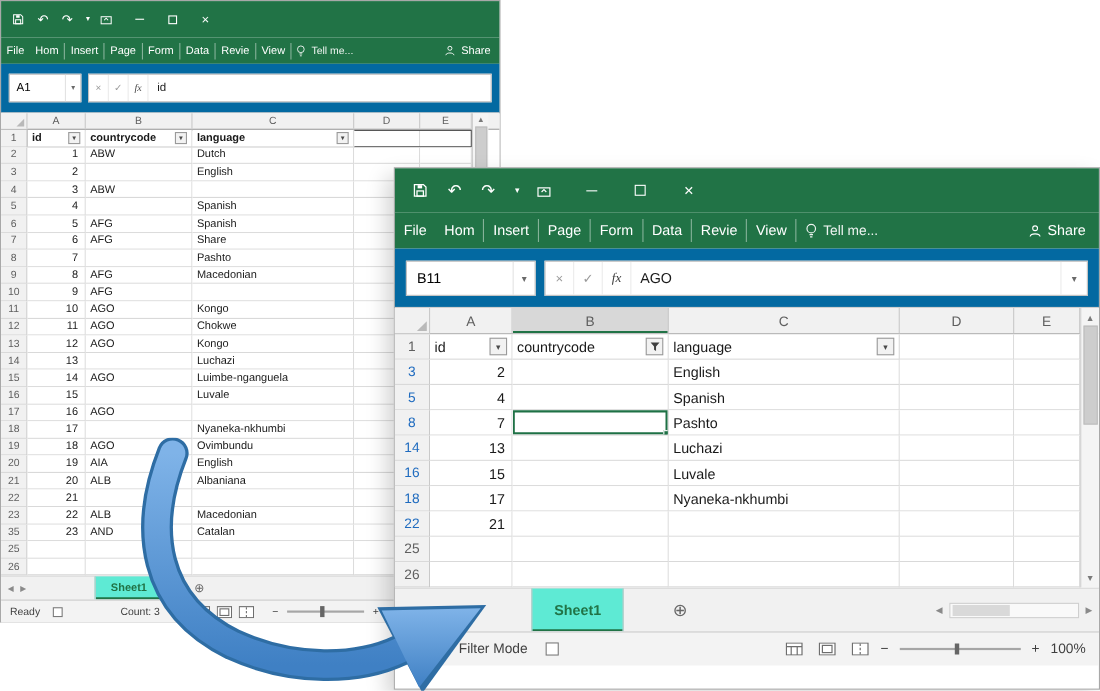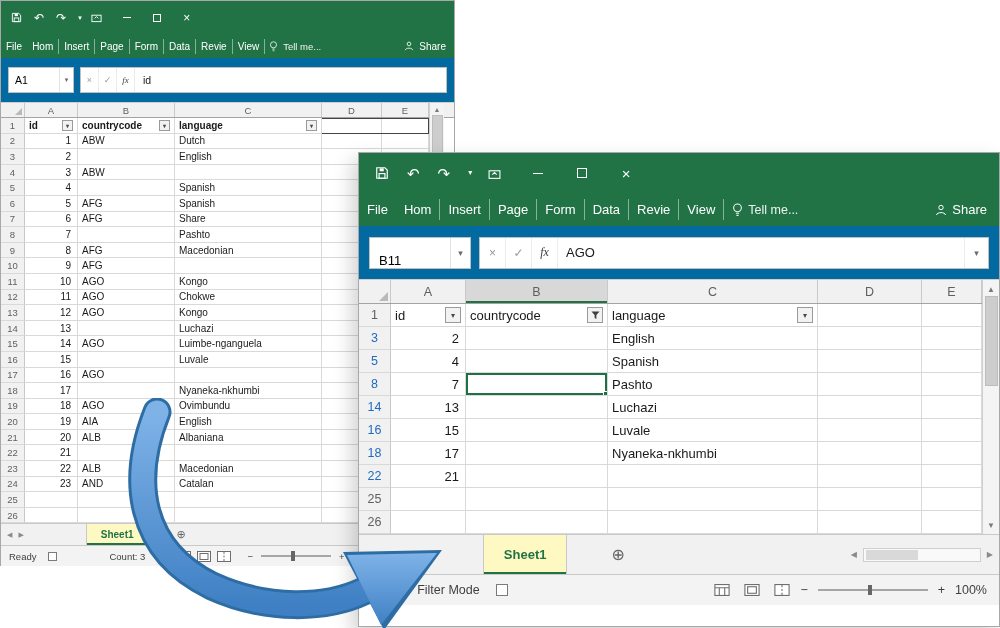--- a/index.html
+++ b/index.html
@@ -64,21 +64,21 @@
                 background:#1e7145; border:1px solid #fff; }
   .vscroll { position:absolute; top:0; bottom:0; background:#f4f4f4;
              border-left:1px solid #cfcfcf; display:flex; flex-direction:column;
              align-items:center; color:#7a7a7a; }
   .vthumb { background:#cdcdcd; border:1px solid #bdbdbd; margin-top:2px; }
 
   
   .sheetbar { display:flex; align-items:center; background:#f1f1f1;
               border-top:1px solid #c9c9c9; flex:none; }
   .snav { color:#8a8a8a; }
-  .stab { background:#fef9c3; color:#217346; font-weight:bold; border-left:1px solid #c9c9c9;
+  .stab { background:#5eead4; color:#217346; font-weight:bold; border-left:1px solid #c9c9c9;
           border-right:1px solid #c9c9c9; box-shadow:inset 0 -2px 0 #217346;
           display:flex; align-items:center; height:100%; }
   .addsheet { color:#666; }
   .hscroll { margin-left:auto; display:flex; align-items:center; gap:3px; color:#8a8a8a; }
   .hstrack { background:#f9f9f9; border:1px solid #cfcfcf; position:relative; }
   .hsthumb { position:absolute; left:2px; top:1px; bottom:1px; width:45%; background:#d9d9d9; }
 
   .statusbar { display:flex; align-items:center; background:#f3f3f3;
                border-top:1px solid #c9c9c9; color:#3f3f3f; flex:none; }
   .macro { border:1px solid #7a7a7a; background:#fff; display:inline-block; }
@@ -133,21 +133,21 @@
   .front .qat { gap:18px; }
   .front .qi { font-size:15px; }
   .front .wc { width:44px; font-size:15px; }
   .front .minbar { width:10px; height:1px; }
   .front .maxbox { width:10px; height:10px; }
   .front .ribbonrow { height:33px; font-size:13px; }
   .front .rtab { padding:3px 8px; }
   .front .tellme { margin-left:8px; font-size:12.5px; }
   .front .share { margin-right:12px; }
   .front .formularow { height:54px; padding:0 10px; gap:8px; }
-  .front .namebox { width:102px; height:32px; font-size:13px; padding-left:9px;align-items:flex-end; }
+  .front .namebox { width:118px; height:32px; font-size:13px; padding-left:9px; }
   .front .nbcaret { width:20px; font-size:9px; }
   .front .formulabar { height:32px; font-size:13px; }
   .front .fmbtn { width:26px; font-size:12px; }
   .front .fexpand { width:24px; font-size:9px; }
   .front .colhdr { height:24px; font-size:12.5px; }
   .front .corner { width:32px; }
   .front .corner:after { border-left-width:9px; border-bottom-width:9px; }
   .front .col-a { width:75px; } .front .col-b { width:142px; } .front .col-c { width:210px; }
   .front .col-d { width:104px; } .front .col-e { width:60px; }
   .front .hc.col-b { background:#d8d8d8; box-shadow:inset 0 -2px 0 #217346; }
@@ -444,21 +444,21 @@
           </div>
           <div class="grow">
             <div class="rn">23</div>
             <div class="cl col-a num">22</div>
             <div class="cl col-b">ALB</div>
             <div class="cl col-c">Macedonian</div>
             <div class="cl col-d"></div>
             <div class="cl col-e"></div>
           </div>
           <div class="grow">
-            <div class="rn">24</div>
+            <div class="rn">35</div>
             <div class="cl col-a num">23</div>
             <div class="cl col-b">AND</div>
             <div class="cl col-c">Catalan</div>
             <div class="cl col-d"></div>
             <div class="cl col-e"></div>
           </div>
           <div class="grow">
             <div class="rn">25</div>
             <div class="cl col-a num"></div>
             <div class="cl col-b"></div>

